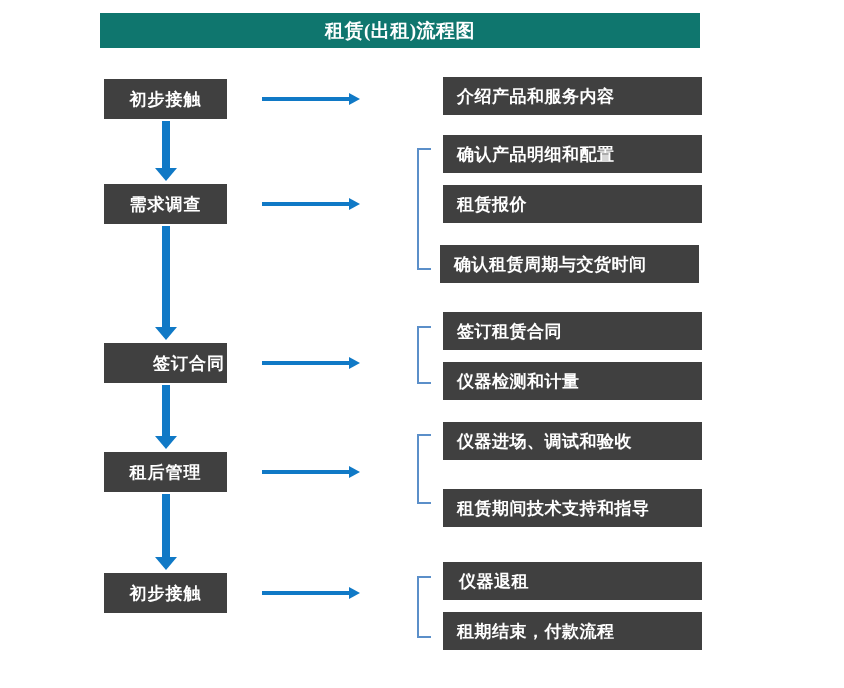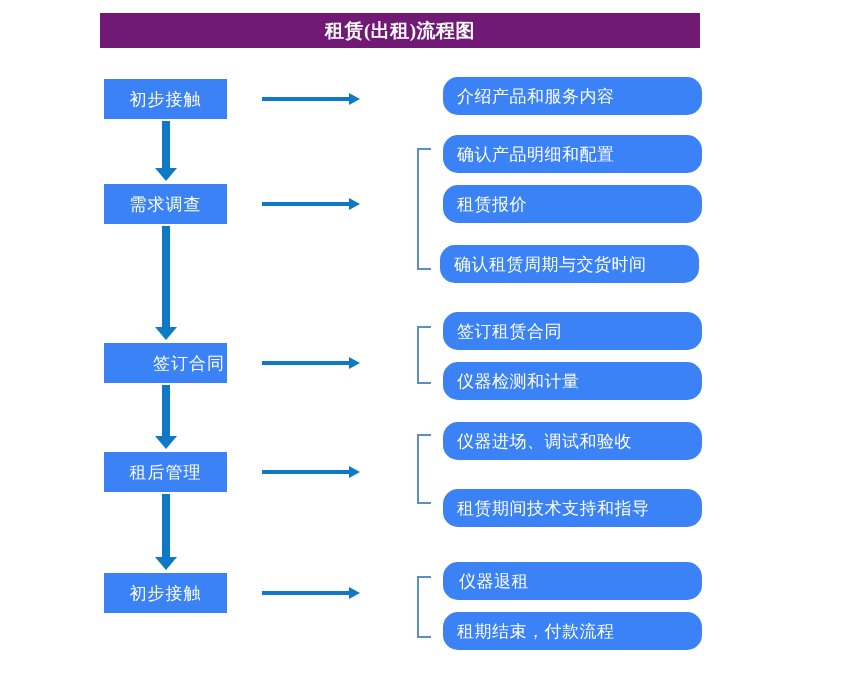--- a/index.html
+++ b/index.html
@@ -7,51 +7,50 @@
     width:844px;height:688px;
     background:#ffffff;
     font-family:"Liberation Serif","DejaVu Serif",serif;
     overflow:hidden;
   }
   #canvas{position:relative;width:844px;height:688px;}
 
   .title-bar{
     position:absolute;
     left:100px;top:13px;width:600px;height:35px;
-    background:#701a75;
+    background:#0f766e;
     color:#ffffff;
     font-weight:bold;
     font-size:19px;
     display:flex;align-items:center;justify-content:center;
     letter-spacing:.5px;
     text-align:right;
   }
 
   .box{
     position:absolute;
-    background:#3b82f6;
+    background:#404040;
     color:#ffffff;
-    font-weight:normal;
+    font-weight:bold;
     display:flex;
     align-items:center;
     box-sizing:border-box;
   }
   .box-left{
     width:123px;height:40px;
     justify-content:center;
     font-size:17px;
     letter-spacing:1px;
   }
   .box-right{
     width:259px;height:38px;
     justify-content:flex-start;
     padding-left:14px;
     font-size:17px;
     letter-spacing:.5px;
-    border-radius:15px;
   }
 
   
   .h-arrow{
     position:absolute;
     width:98px;height:16px;
   }
   .h-arrow .stem{
     position:absolute;
     left:0;top:6px;

